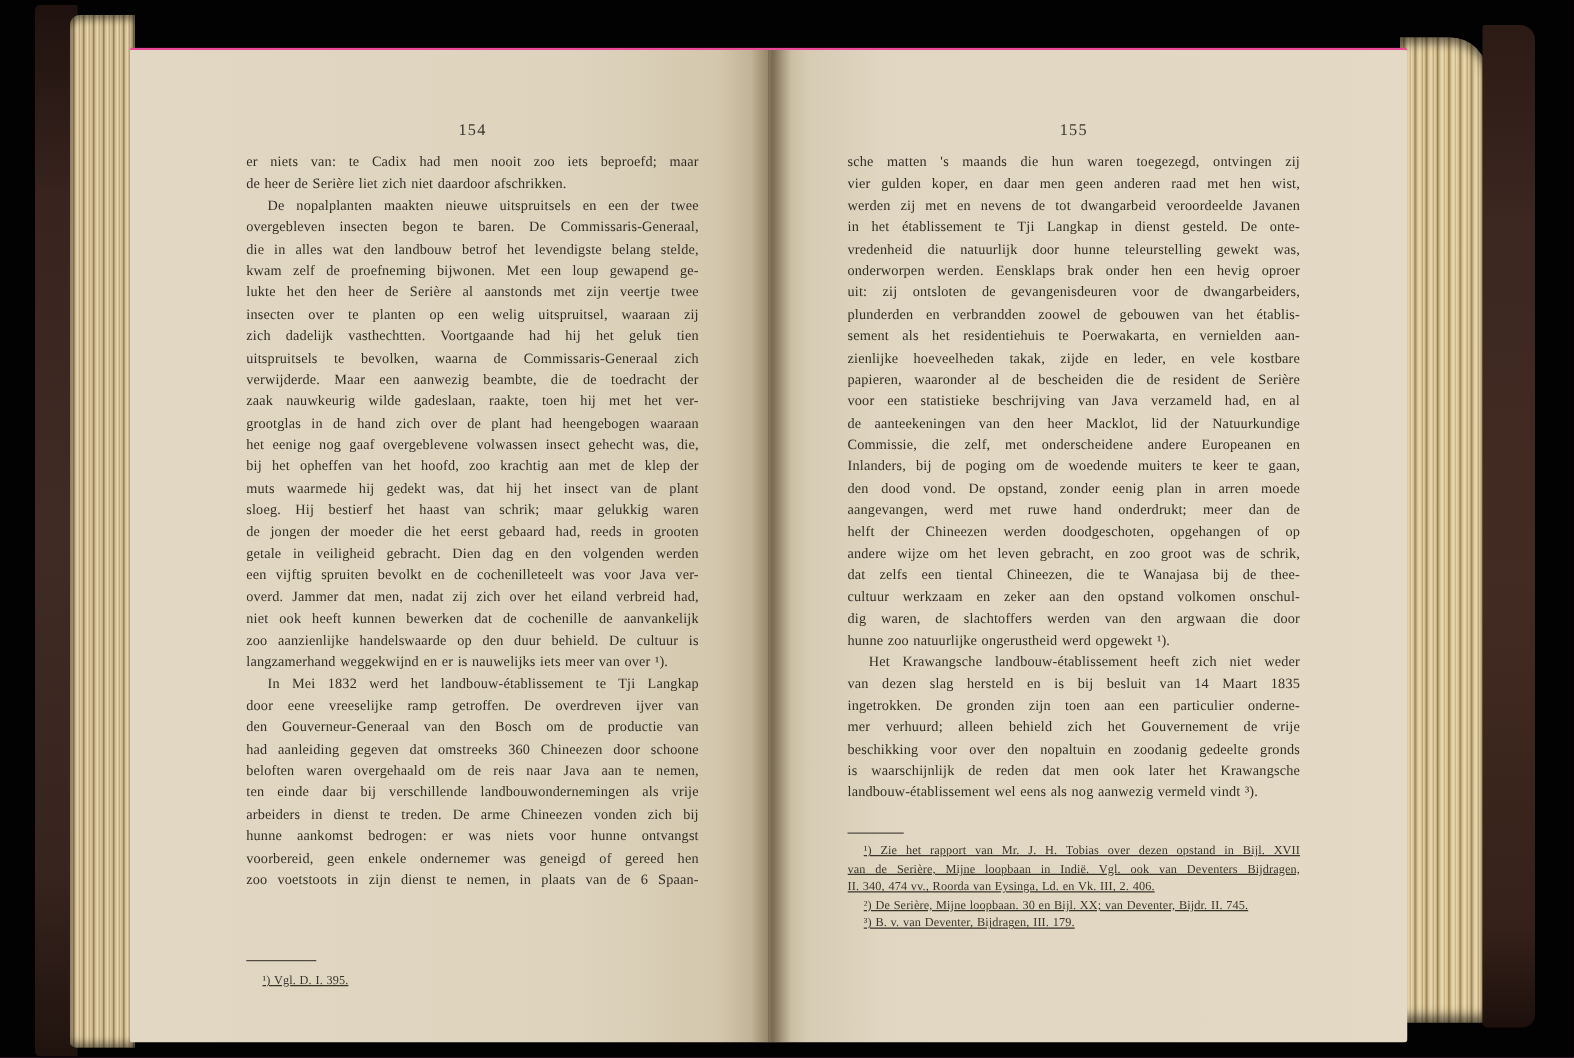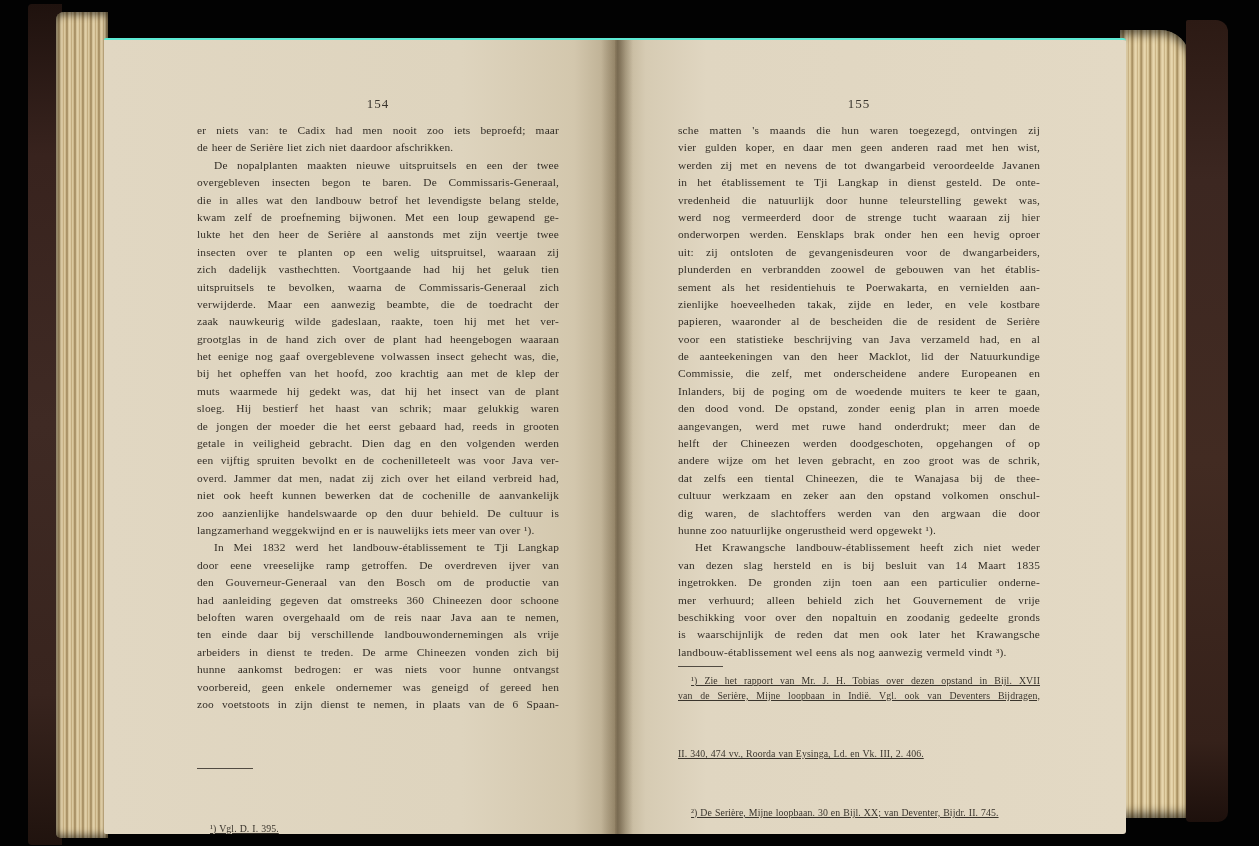--- a/index.html
+++ b/index.html
@@ -19,21 +19,21 @@
     background:repeating-linear-gradient(90deg,
       #e0d0a8 0px,#c8b184 2px,#8d7449 3px,#cdb98e 4px,#e6d6b0 6px,#b89f70 8px);
     border-radius:8px 0 0 5px;box-shadow:inset 0 4px 6px rgba(0,0,0,.45), inset 0 -4px 6px rgba(0,0,0,.45);}
   .edges-right{position:absolute;left:1120px;top:30px;width:70px;height:788px;
     background:repeating-linear-gradient(90deg,
       #e8d8ae 0px,#d2bd8e 2px,#9a8152 3px,#d8c499 5px,#ecdcb4 7px,#c1a878 9px);
     border-radius:0 30px 4px 0;box-shadow:inset 0 5px 8px rgba(0,0,0,.5), inset 0 -6px 8px rgba(0,0,0,.5);}
 
   
   .spread{position:absolute;left:104px;top:38px;width:1022px;height:794px;border-radius:2px 3px 3px 2px;
-    border-top:2px solid #5eead4;overflow:hidden;}
+    border-top:2px solid #ec4899;overflow:hidden;}
   .page-left{position:absolute;left:0;top:0;width:511px;height:100%;
     background:linear-gradient(90deg,#e1d7c2 0%,#ded4be 70%,#d3c7ad 92%,#b7a98c 100%);}
   .page-right{position:absolute;left:511px;top:0;width:511px;height:100%;
     background:linear-gradient(90deg,#a3957a 0%,#c3b69a 2%,#d6cbb3 6%,#e0d6c1 18%,#e3d9c4 100%);}
   .gutter{position:absolute;left:497px;top:0;width:32px;height:100%;
     background:linear-gradient(90deg,rgba(90,72,44,0) 0%,rgba(90,72,44,.38) 45%,rgba(70,55,32,.5) 52%,rgba(90,72,44,0) 100%);}
 
   .pagenum{position:absolute;width:362px;text-align:center;font-size:13px;
     color:#3a352e;letter-spacing:1px;}
   .textcol{position:absolute;width:362px;}
@@ -42,21 +42,21 @@
   .bodyline{height:17.4px;line-height:17.4px;font-size:11.4px;color:#322d26;
     text-align:justify;text-align-last:justify;overflow:hidden;
     letter-spacing:.15px;word-spacing:.6px;box-sizing:border-box;}
   .bodyline.endline{text-align-last:left;}
   .bodyline.indent{padding-left:17px;}
 
   .fnrule{position:absolute;height:0;border-top:1px solid #514b42;}
   .fnline{height:14.6px;line-height:14.6px;font-size:9.8px;color:#3a352d;
     text-align:justify;text-align-last:justify;overflow:hidden;
     letter-spacing:.1px;word-spacing:.4px;box-sizing:border-box;text-decoration:underline;}
-  .fnline.endline{text-align-last:left;margin-top:44px;}
+  .fnline.endline{text-align-last:left;}
   .fnline.indent{padding-left:13px;}
 </style>
 </head>
 <body>
 
 <div class="scene">
   <div class="cover-left"></div>
   <div class="edges-left"></div>
   <div class="edges-right"></div>
   <div class="cover-right"></div>
@@ -117,21 +117,20 @@
       </div>
 
     <div class="pagenum" style="left:574px;top:56px;">155</div>
     <div class="textcol" style="left:574px;top:82px;" id="right-body">
         <div class="para">
           <div class="bodyline">sche matten 's maands die hun waren toegezegd, ontvingen zij</div>
           <div class="bodyline">vier gulden koper, en daar men geen anderen raad met hen wist,</div>
           <div class="bodyline">werden zij met en nevens de tot dwangarbeid veroordeelde Javanen</div>
           <div class="bodyline">in het établissement te Tji Langkap in dienst gesteld. De onte-</div>
           <div class="bodyline">vredenheid die natuurlijk door hunne teleurstelling gewekt was,</div>
-          <div class="bodyline">werd nog vermeerderd door de strenge tucht waaraan zij hier</div>
           <div class="bodyline">onderworpen werden. Eensklaps brak onder hen een hevig oproer</div>
           <div class="bodyline">uit: zij ontsloten de gevangenisdeuren voor de dwangarbeiders,</div>
           <div class="bodyline">plunderden en verbrandden zoowel de gebouwen van het établis-</div>
           <div class="bodyline">sement als het residentiehuis te Poerwakarta, en vernielden aan-</div>
           <div class="bodyline">zienlijke hoeveelheden takak, zijde en leder, en vele kostbare</div>
           <div class="bodyline">papieren, waaronder al de bescheiden die de resident de Serière</div>
           <div class="bodyline">voor een statistieke beschrijving van Java verzameld had, en al</div>
           <div class="bodyline">de aanteekeningen van den heer Macklot, lid der Natuurkundige</div>
           <div class="bodyline">Commissie, die zelf, met onderscheidene andere Europeanen en</div>
           <div class="bodyline">Inlanders, bij de poging om de woedende muiters te keer te gaan,</div>

